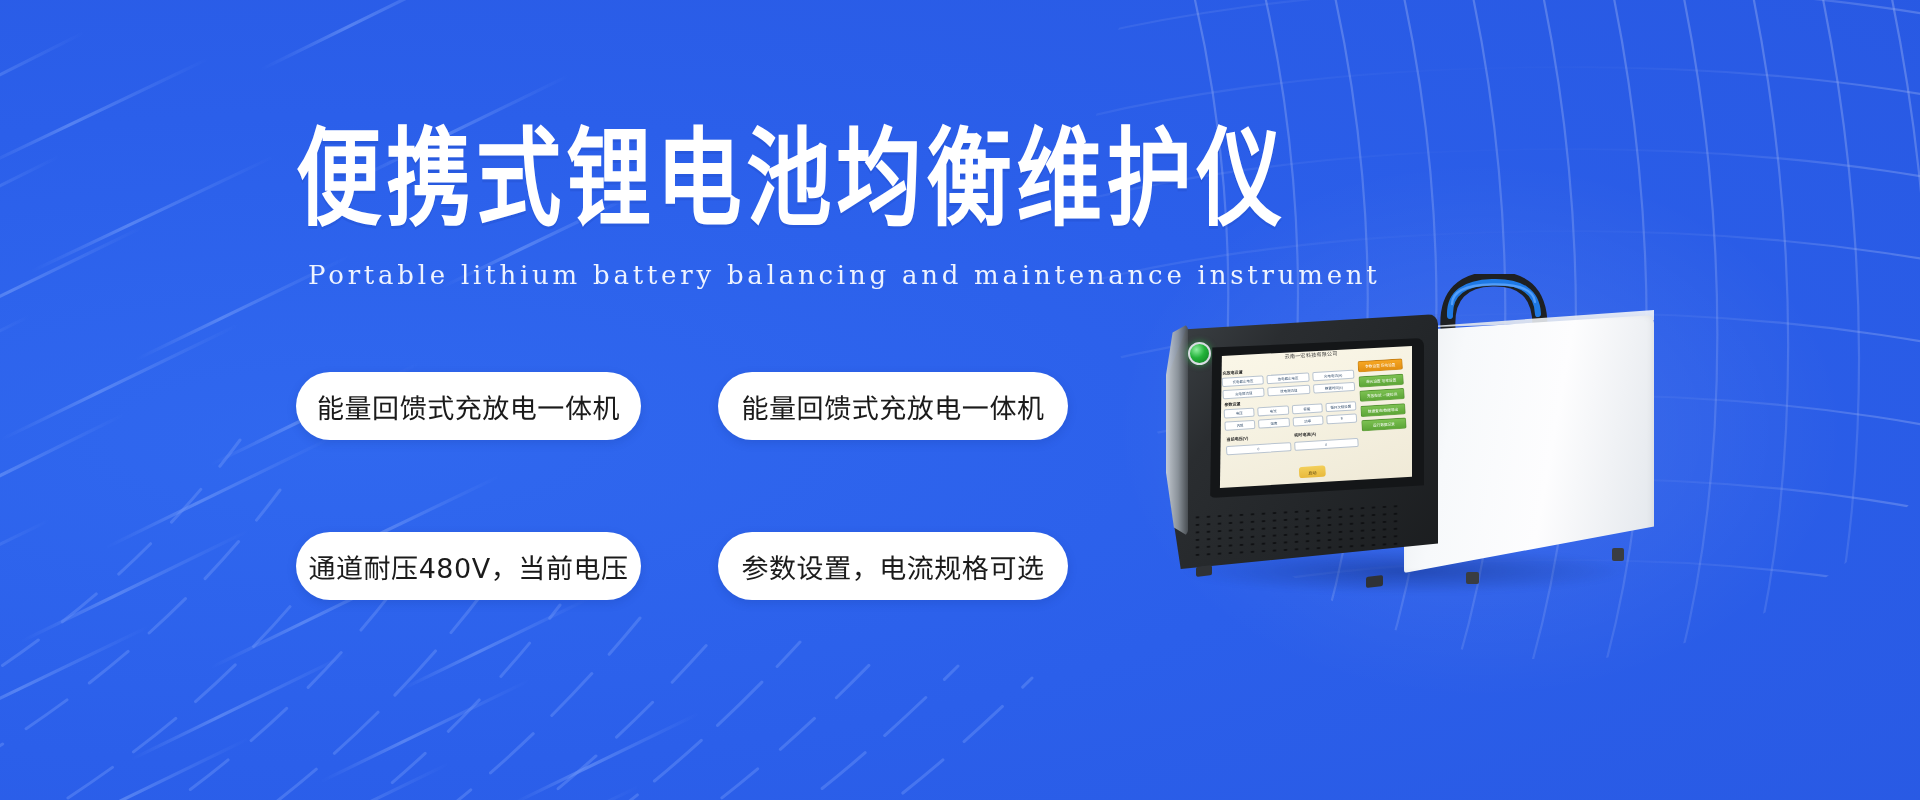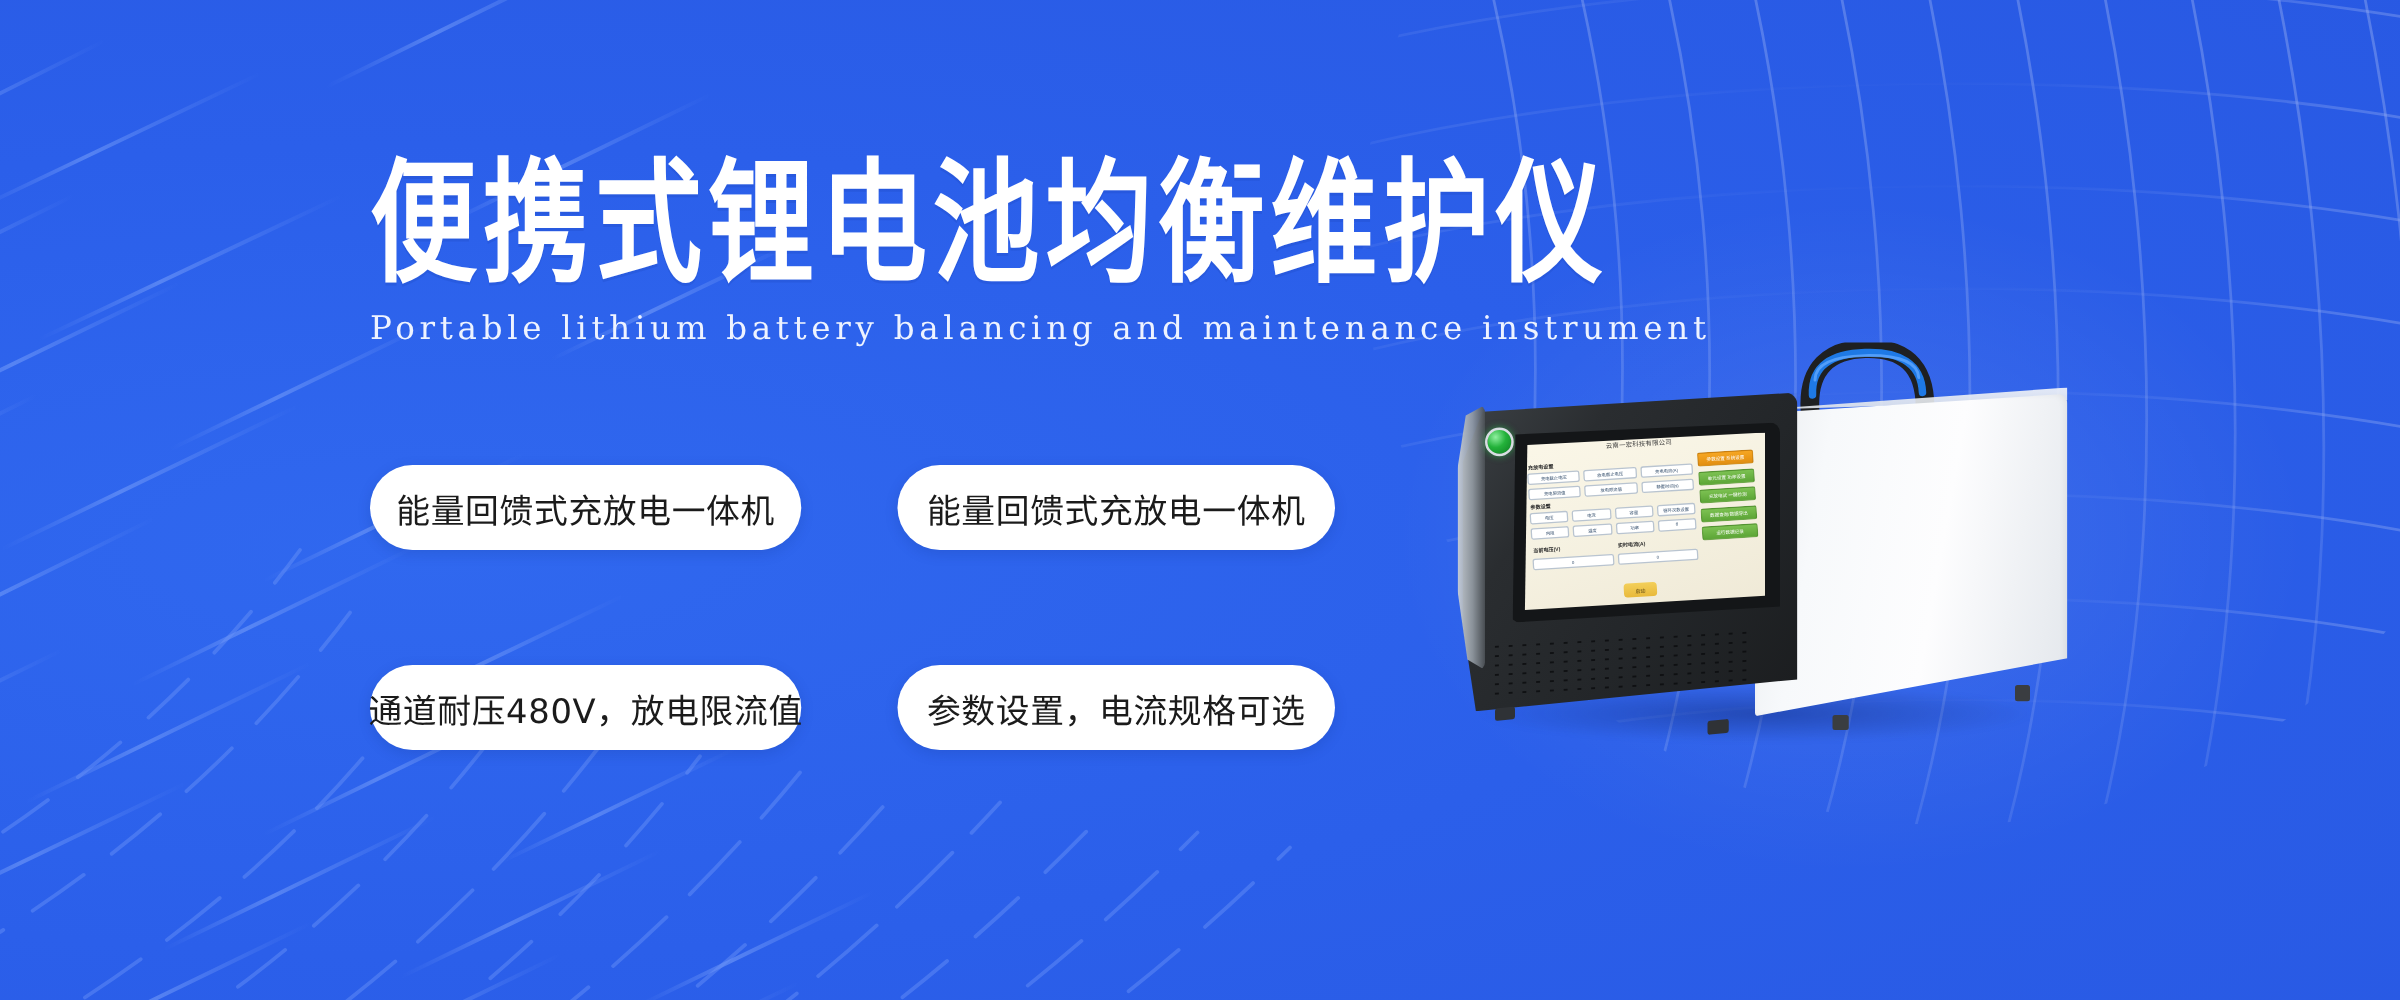--- a/index.html
+++ b/index.html
@@ -70,21 +70,21 @@
     line-height:1.0;
     letter-spacing:.055em;
     color:#ffffff;
     white-space:nowrap;
     transform:scaleY(1.22) scaleX(.97);
     transform-origin:left top;
     text-shadow:0 2px 0 rgba(20,60,170,.18);
   }
 
   .subhead{
-    margin:0;
+    margin:12px;
     padding-top:34px;
     font-family:"DejaVu Serif","Liberation Serif",serif;
     font-size:26px;
     line-height:1.2;
     letter-spacing:.145em;
     color:#eef3ff;
     white-space:nowrap;
   }
 
   
@@ -394,21 +394,21 @@
   <div class="bg-bloom"></div>
 
   <div class="copy">
     <h1 class="headline">便携式锂电池均衡维护仪</h1>
     <p class="subhead">Portable lithium battery balancing and maintenance instrument</p>
   </div>
 
   <div class="pill-grid">
     <div class="pill">能量回馈式充放电一体机</div>
     <div class="pill">能量回馈式充放电一体机</div>
-    <div class="pill">通道耐压480V，放电限流值</div>
+    <div class="pill">通道耐压480V，当前电压</div>
     <div class="pill">参数设置，电流规格可选</div>
   </div>
 
   <div class="device">
 
     <div class="dev-shadow"></div>
 
     <svg class="dev-handle" viewBox="0 0 120 56" aria-hidden="true">
       <path d="M14,54 C12,20 30,6 58,5 C88,4 106,18 106,52" fill="none" stroke="#1e2022" stroke-width="15" stroke-linecap="round"></path>
       <path d="M16,42 C15,18 32,9 58,8 C86,7 103,17 104,40" fill="none" stroke="#1f7ef0" stroke-width="6" stroke-linecap="round" opacity=".95"></path>

